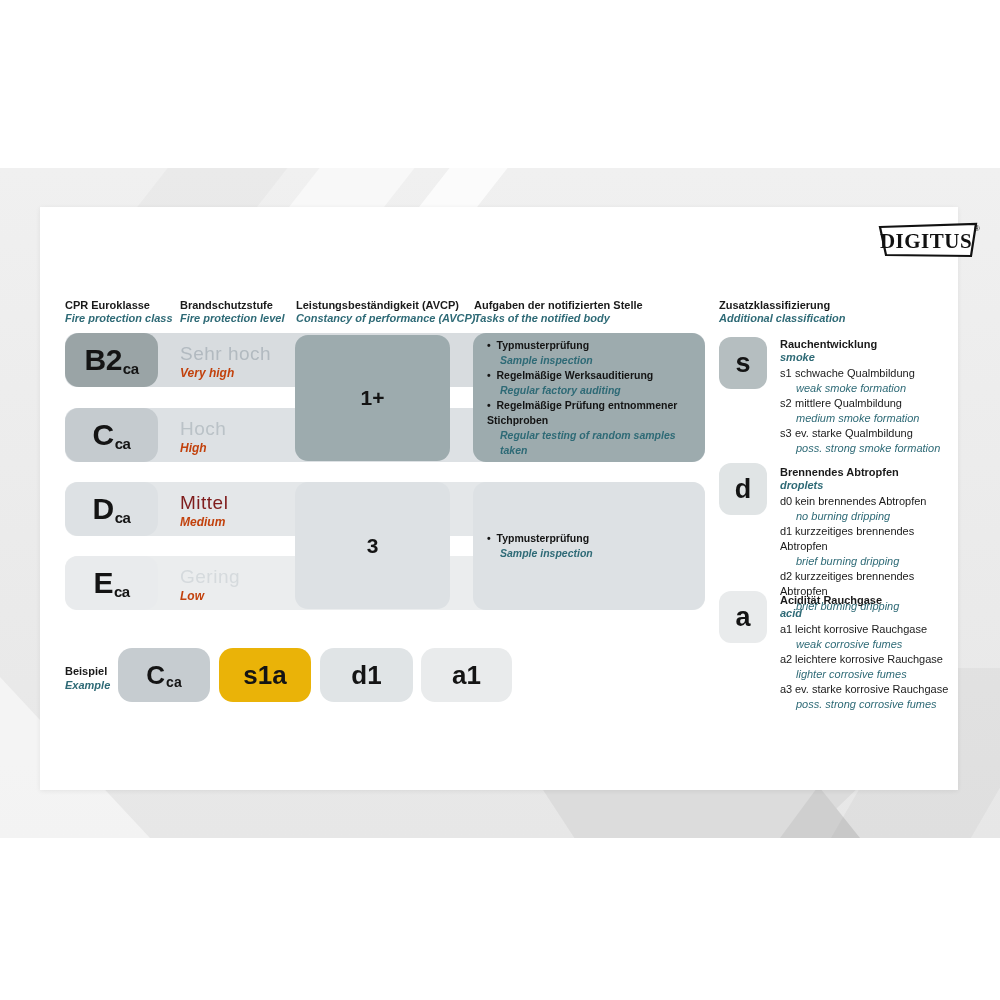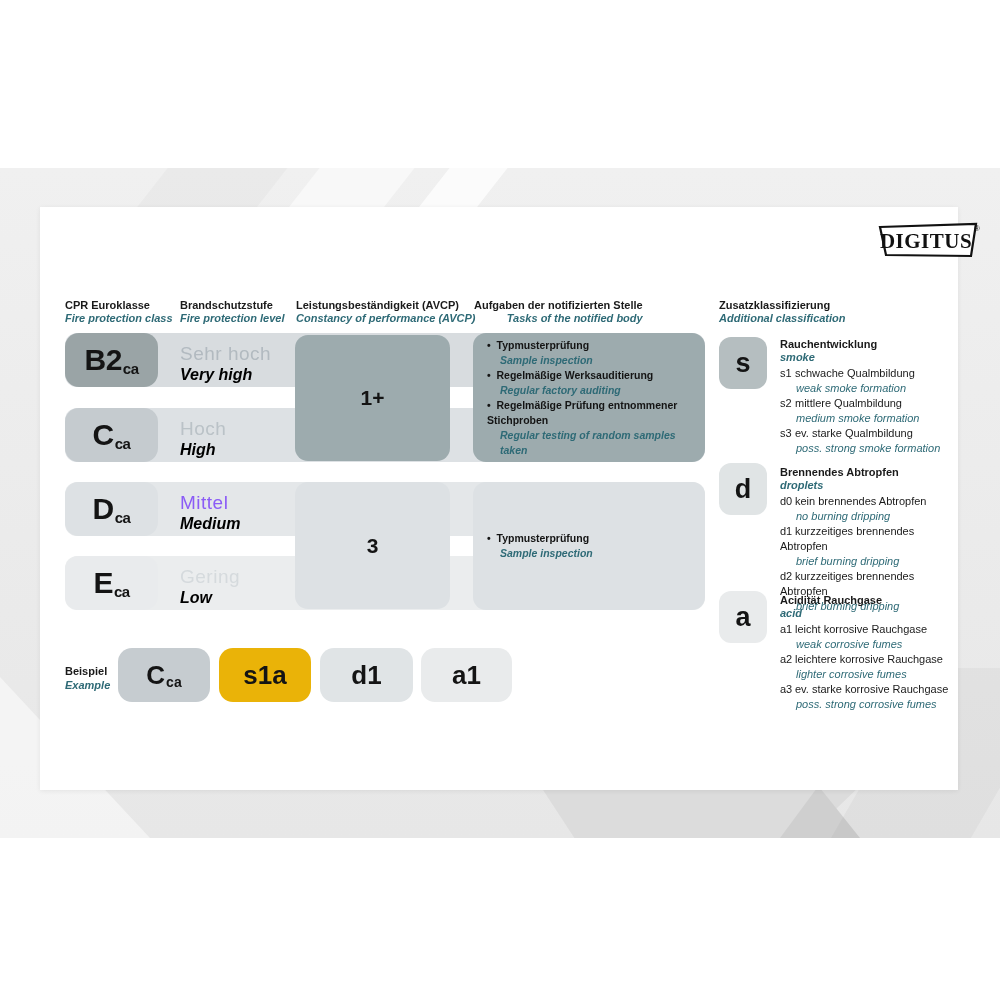--- a/index.html
+++ b/index.html
@@ -27,40 +27,40 @@
   .card{position:absolute;left:40px;top:207px;width:918px;height:583px;background:#ffffff;
     box-shadow:0 1px 5px rgba(0,0,0,.07);}
 
   
   .logo{position:absolute;left:836px;top:15px;width:107px;height:38px;}
   .logo svg{display:block;}
 
   
   .colhead{position:absolute;top:92px;font-size:11px;line-height:13px;}
   .colhead .de{font-weight:bold;color:#1a1a1a;}
-  .colhead .en{font-weight:bold;font-style:italic;color:#2e6a76;text-align:right;}
+  .colhead .en{font-weight:bold;font-style:italic;color:#2e6a76;}
   .ch1{left:25px;} .ch2{left:140px;} .ch3{left:256px;} .ch4{left:434px;} .ch5{left:679px;}
 
   
   .row-band{position:absolute;left:25px;width:640px;height:54px;border-radius:12px;}
   .rb1{top:126px;background:#d8dcdf;} .rb2{top:201px;background:#dde1e4;}
   .rb3{top:275px;background:#e4e7e9;} .rb4{top:349px;background:#ebedee;}
 
   .class-box{position:absolute;left:25px;width:93px;height:54px;border-radius:14px;
     display:flex;align-items:center;justify-content:center;z-index:3;
     font-weight:bold;color:#141414;font-size:30px;letter-spacing:-.5px;}
   .cb1{top:126px;background:#9aa4a6;} .cb2{top:201px;background:#c5cbcf;}
   .cb3{top:275px;background:#dde1e4;} .cb4{top:349px;background:#e9ebed;}
   .class-box .sub{font-size:15px;position:relative;top:8px;margin-left:1px;}
 
   .level{position:absolute;left:140px;z-index:2;}
   .lv1{top:136px;} .lv2{top:211px;} .lv3{top:285px;} .lv4{top:359px;}
   .level .de{font-size:19px;font-weight:normal;letter-spacing:.5px;}
-  .lv1 .de{color:#b2bac0;} .lv2 .de{color:#bac2c7;} .lv3 .de{color:#8b5cf6;} .lv4 .de{color:#d5dadd;}
-  .level .en{font-size:16px;font-weight:bold;font-style:italic;color:#000000;margin-top:1px;}
+  .lv1 .de{color:#b2bac0;} .lv2 .de{color:#bac2c7;} .lv3 .de{color:#7f1d1d;} .lv4 .de{color:#d5dadd;}
+  .level .en{font-size:12px;font-weight:bold;font-style:italic;color:#c2410c;margin-top:1px;}
 
   
   .avcp{position:absolute;left:255px;width:155px;border-radius:13px;z-index:4;
     display:flex;align-items:center;justify-content:center;
     font-size:21px;font-weight:bold;color:#141414;}
   .avcp1{top:128px;height:126px;background:#9dabae;}
   .avcp2{top:275px;height:127px;background:#dde1e4;}
 
   
   .tasks{position:absolute;left:433px;width:232px;border-radius:13px;z-index:4;

